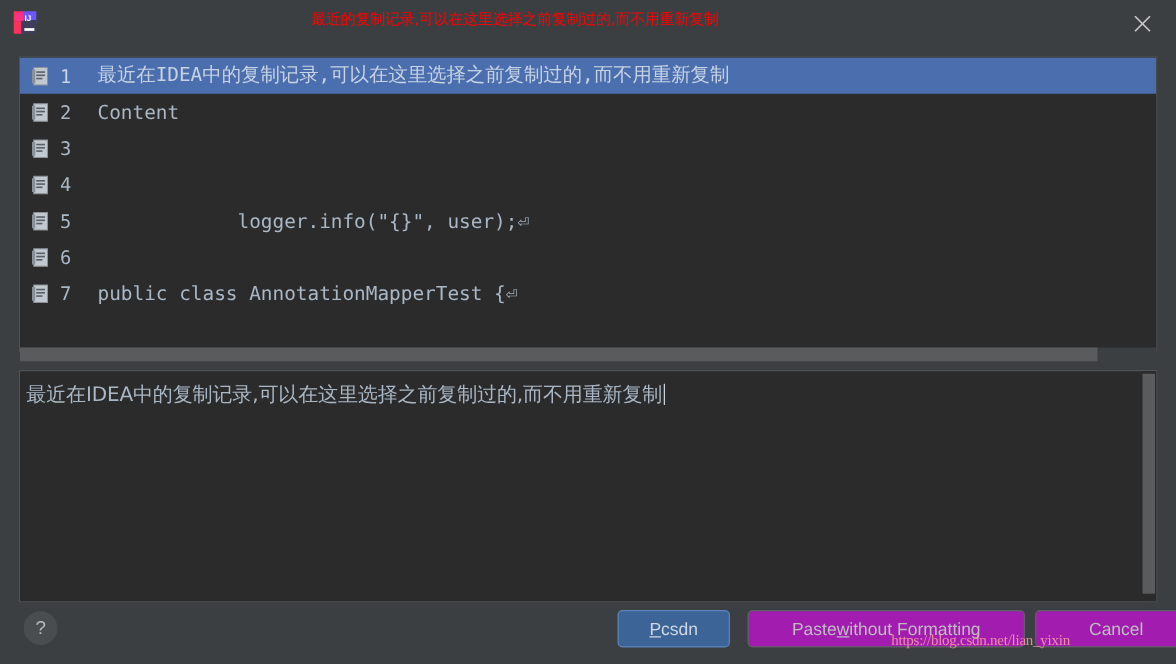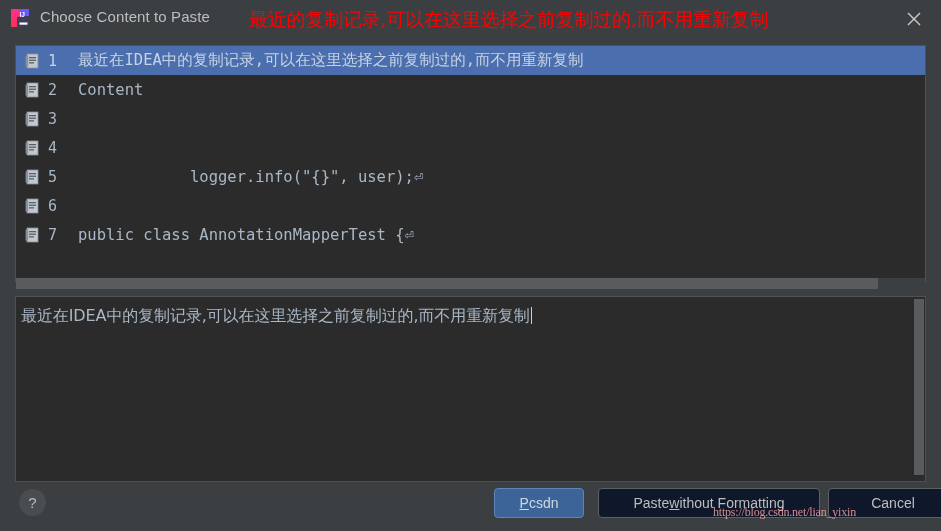--- a/index.html
+++ b/index.html
@@ -37,21 +37,21 @@
     position: absolute;
     left: 40px; top: 8px;
     font-size: 15px;
     color: #bcbec0;
     letter-spacing: 0.1px;
     white-space: nowrap;
   }
   .annotation-top {
     position: absolute;
     left: 249px; top: 7px;
-    font-size: 19px;
+    font-size: 12px;
     color: #ff0000;
     font-family: "DejaVu Sans", "Liberation Sans", sans-serif;
     white-space: nowrap;
     letter-spacing: -0.2px;
   }
   .close-btn {
     position: absolute;
     right: 14px; top: 6px;
     width: 26px; height: 26px;
     cursor: pointer;
@@ -191,21 +191,21 @@
     white-space: nowrap;
   }
   .btn-paste {
     left: 494px; top: 488px;
     width: 90px;
     background: #3c6497;
     border: 1px solid #5a86bd;
     color: #cfd8e4;
   }
   .btn-plain {
-    background: #0f172a;
+    background: #a21caf;
     border: 1px solid #5e6163;
     color: #bcbec0;
   }
   .btn-pwf {
     left: 598px; top: 488px;
     width: 222px;
   }
   .btn-cancel {
     left: 828px; top: 488px;
     width: 130px;
@@ -233,21 +233,20 @@
       <svg width="20" height="20" viewBox="0 0 20 20">
         <rect x="1" y="1" width="8" height="8" fill="#fe315d"></rect>
         <rect x="9" y="1" width="10" height="10" fill="#6b57ff"></rect>
         <rect x="1" y="9" width="9" height="10" fill="#fe315d"></rect>
         <rect x="7" y="8" width="12" height="11" fill="#3d3d5c"></rect>
         <rect x="2" y="2" width="7" height="7" fill="#ff318c" opacity="0.85"></rect>
         <text x="9.5" y="9" font-family="Liberation Sans, sans-serif" font-size="6.5" fill="#ffffff" font-weight="bold">IJ</text>
         <rect x="9.5" y="14.5" width="8" height="2.2" fill="#ffffff"></rect>
       </svg>
     </span>
-    <span class="title-text">Choose Content to Paste</span>
     <span class="annotation-top">最近的复制记录,可以在这里选择之前复制过的,而不用重新复制</span>
     <span class="close-btn">
       <svg width="26" height="26" viewBox="0 0 26 26">
         <line x1="7" y1="7" x2="19" y2="19" stroke="#c6c8ca" stroke-width="1.4"></line>
         <line x1="19" y1="7" x2="7" y2="19" stroke="#c6c8ca" stroke-width="1.4"></line>
       </svg>
     </span>
   </div>
 
   <div class="list-panel">

